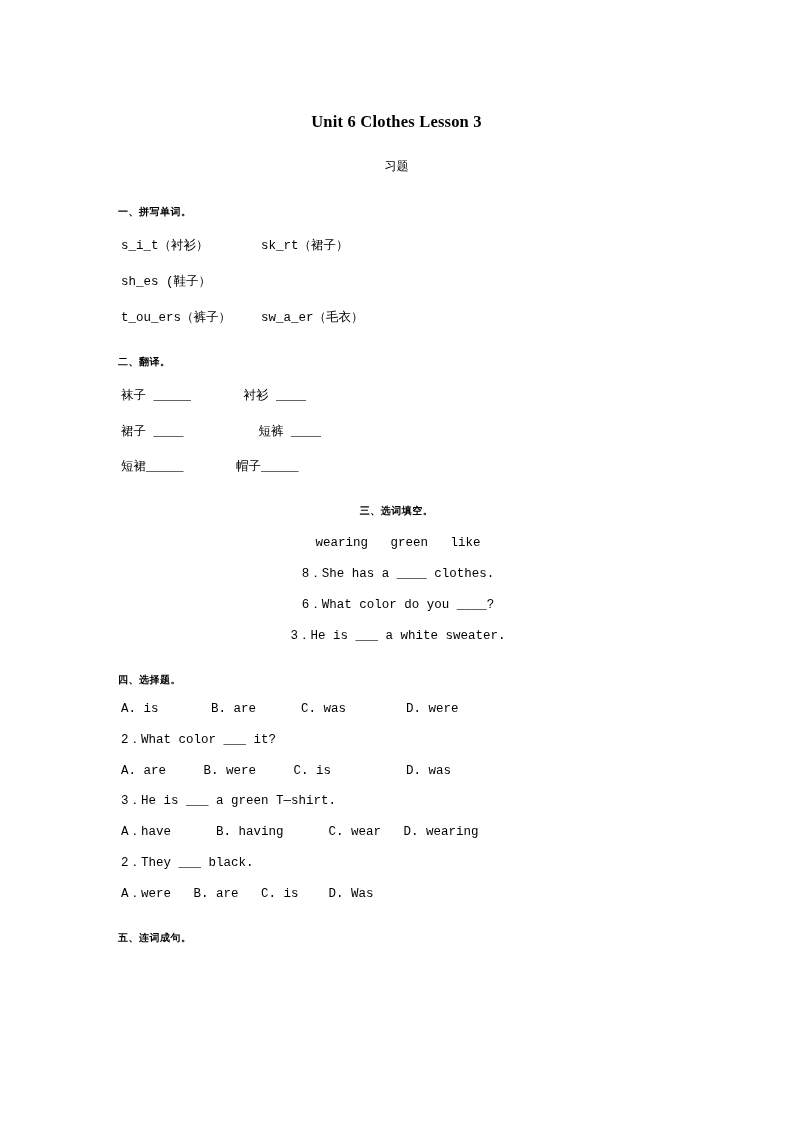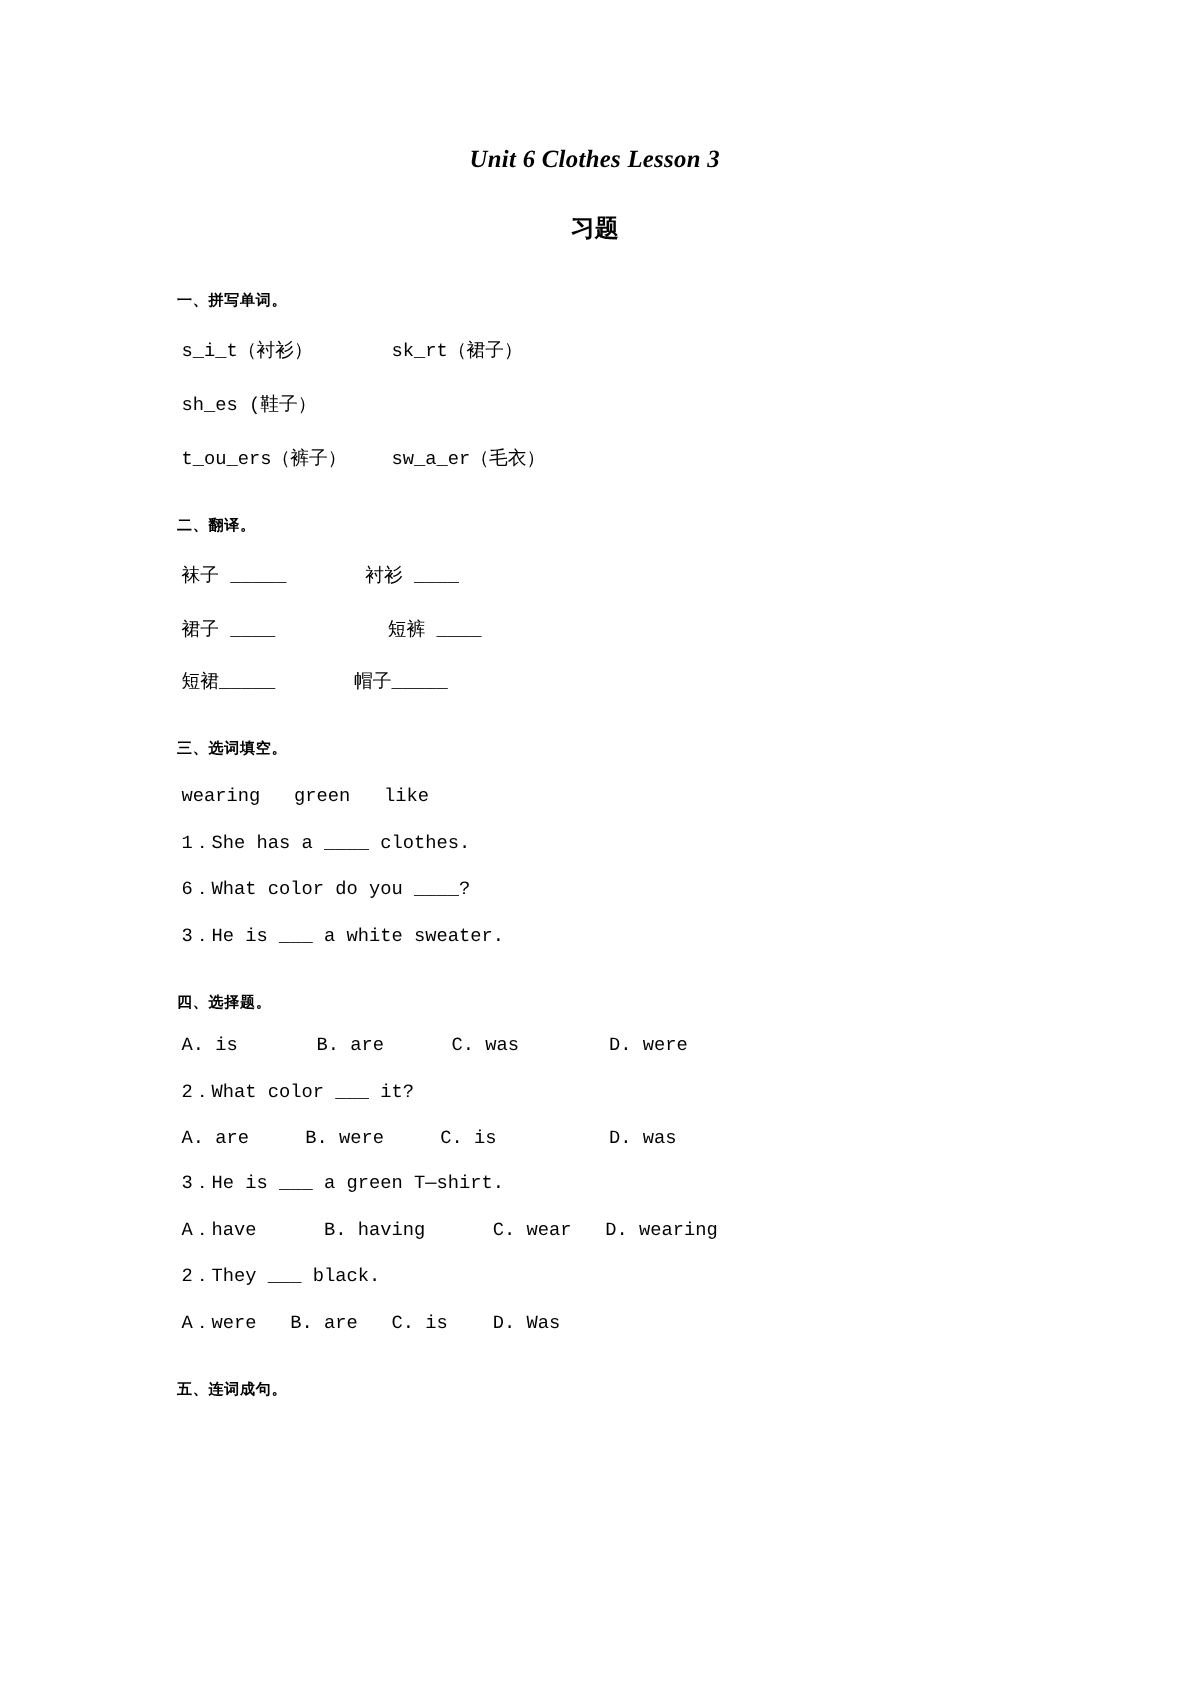--- a/index.html
+++ b/index.html
@@ -22,28 +22,27 @@
     width: 793px;
     height: 1122px;
     box-sizing: border-box;
     padding: 96px 118px 0 118px;
   }
   .doc-title {
     font-family: "Liberation Serif", serif;
     font-size: 16.5px;
     font-weight: bold;
     text-align: center;
-    margin: 0 0 0 0;
+    margin: 16px 0 0 0;
     letter-spacing: 0.2px;
-    font-style: italic;
   }
   .doc-subtitle {
     font-family: "DejaVu Sans", sans-serif;
-    font-size: 16px;
-    font-weight: bold;
+    font-size: 12px;
+    font-weight: normal;
     text-align: center;
     margin: 26px 0 0 0;
   }
   .section-heading {
     font-family: "DejaVu Sans", sans-serif;
     font-size: 10px;
     font-weight: bold;
     margin: 28px 0 0 0;
     letter-spacing: 0.5px;
   }
@@ -60,21 +59,21 @@
   }
   .choice-line {
     margin-top: 14px;
   }
   .word-bank {
     margin-top: 17px;
   }
   
   #sec1 { margin-top: 30px; }
   #sec2 { margin-top: 27px; }
-  #sec3 { margin-top: 28px; }
+  #sec3 { margin-top: 28px; text-align: center; }
   #sec4 { margin-top: 28px; }
   #sec5 { margin-top: 28px; }
 </style>
 </head>
 <body>
 
 <div class="page">
 
   <div class="doc-title">Unit 6 Clothes Lesson 3</div>
   <div class="doc-subtitle">习题</div>
@@ -89,21 +88,21 @@
   <div id="sec2">
     <div class="section-heading">二、翻译。</div>
     <div class="body-line spell-line">袜子 _____       衬衫 ____</div>
     <div class="body-line spell-line">裙子 ____          短裤 ____</div>
     <div class="body-line spell-line">短裙_____       帽子_____</div>
   </div>
 
   <div id="sec3">
     <div class="section-heading">三、选词填空。</div>
     <div class="body-line word-bank">wearing   green   like</div>
-    <div class="body-line choice-line">1．She has a ____ clothes.</div>
+    <div class="body-line choice-line">8．She has a ____ clothes.</div>
     <div class="body-line choice-line">6．What color do you ____?</div>
     <div class="body-line choice-line">3．He is ___ a white sweater.</div>
   </div>
 
   <div id="sec4">
     <div class="section-heading">四、选择题。</div>
     <div class="body-line choice-line">A. is       B. are      C. was        D. were</div>
     <div class="body-line choice-line">2．What color ___ it?</div>
     <div class="body-line choice-line">A. are     B. were     C. is          D. was</div>
     <div class="body-line choice-line">3．He is ___ a green T—shirt.</div>

